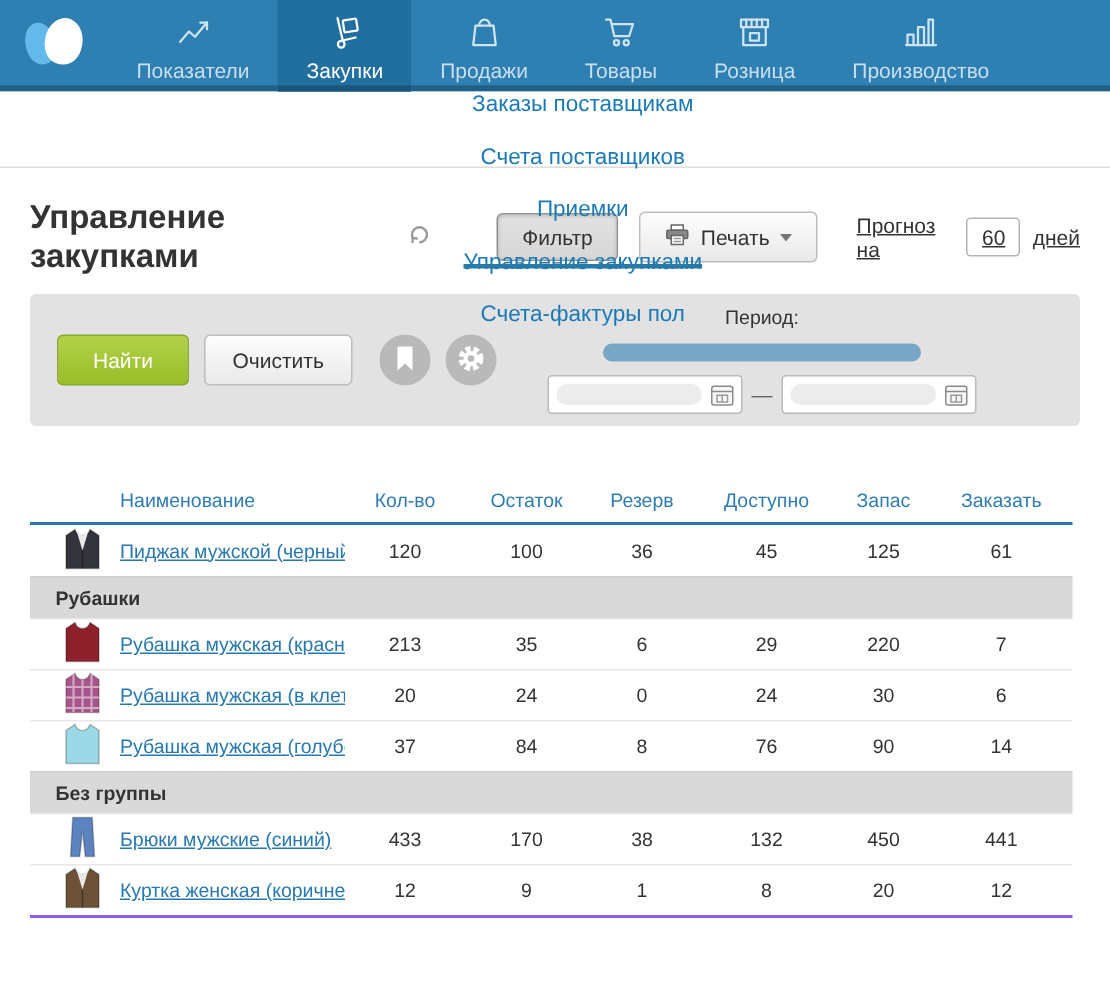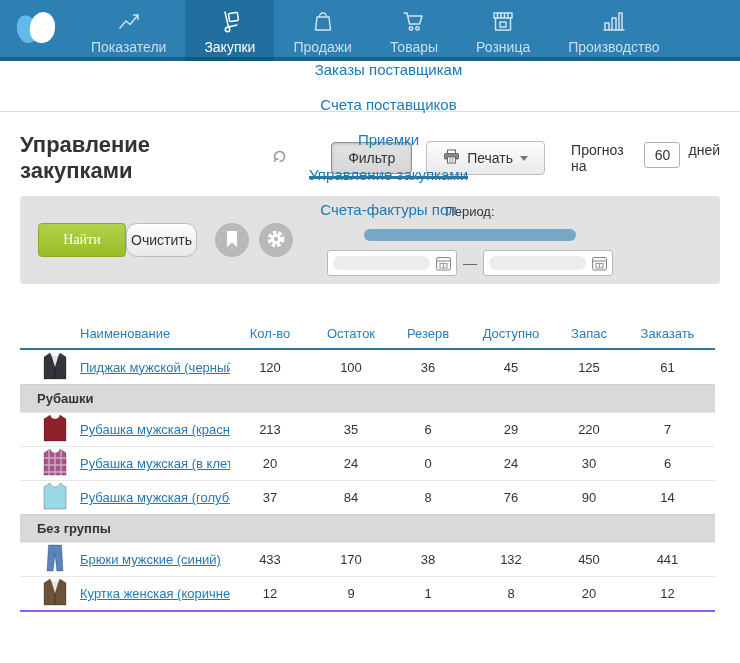--- a/index.html
+++ b/index.html
@@ -35,31 +35,31 @@
   .refresh-btn { margin-left:12px; background:none; border:none; cursor:pointer; padding:2px; }
   .btn { border:1px solid #bdbdbd; border-radius:4px; background:linear-gradient(#fdfdfd,#e9e9e9);
          padding:7px 16px; font-size:14px; color:#333; cursor:pointer;
          font-family:Liberation Sans, sans-serif; }
   .btn.pressed { background:linear-gradient(#e2e2e2,#d6d6d6); border-color:#8f8f8f;
          box-shadow:inset 0 1px 3px rgba(0,0,0,.18); }
   .filter-btn { margin-left:42px; }
   .print-btn { margin-left:14px; display:inline-flex; align-items:center; gap:7px; }
   .caret { width:0; height:0; border-left:4.5px solid transparent; border-right:4.5px solid transparent;
            border-top:5px solid #777; }
-  .forecast { margin-left:26px; display:flex; gap:8px; font-size:14px; color:#333; }
+  .forecast { margin-left:26px; display:flex; align-items:center; gap:8px; font-size:14px; color:#333;text-decoration:underline; }
   .forecast input { width:36px; height:26px; border:1px solid #b3b3b3; border-radius:3px;
            text-align:center; font-size:14px; color:#333; font-family:"Liberation Sans", sans-serif; }
 
   
   .filter-panel { margin:18px 20px 0; height:88px; background:#e2e2e2; border-radius:4px;
            display:flex; align-items:center; padding:0 18px; }
   .find-btn { width:88px; height:34px; border:1px solid #8aa92a; border-radius:4px;
            background:linear-gradient(#b2d149,#97bd27); color:#fff; font-size:14px; cursor:pointer;
-           font-family:Liberation Serif, serif; }
-  .clear-btn { margin-left:0; height:34px; padding:0 4px;border-radius:11px; }
+           font-family:Liberation Sans, sans-serif; }
+  .clear-btn { margin-left:10px; height:34px; padding:0 18px; }
   .circle-btn { width:34px; height:34px; border-radius:50%; background:#b9b9b9; border:none;
            display:flex; align-items:center; justify-content:center; cursor:pointer; }
   .circle-btn.bm { margin-left:18px; }
   .circle-btn.gear { margin-left:10px; }
   .period-block { margin-left:34px; display:flex; flex-direction:column; }
   .period-top { display:flex; align-items:center; gap:10px;flex-direction:column; }
   .period-label { font-size:13px; color:#333; }
   .period-slider { width:212px; height:12px; border-radius:6px; background:#78a7c6; cursor:pointer; }
   .period-bottom { display:flex; align-items:center; gap:6px; margin-top:9px; }
   .date-box { width:130px; height:26px; background:#fff; border:1px solid #b9b9b9; border-radius:3px;

